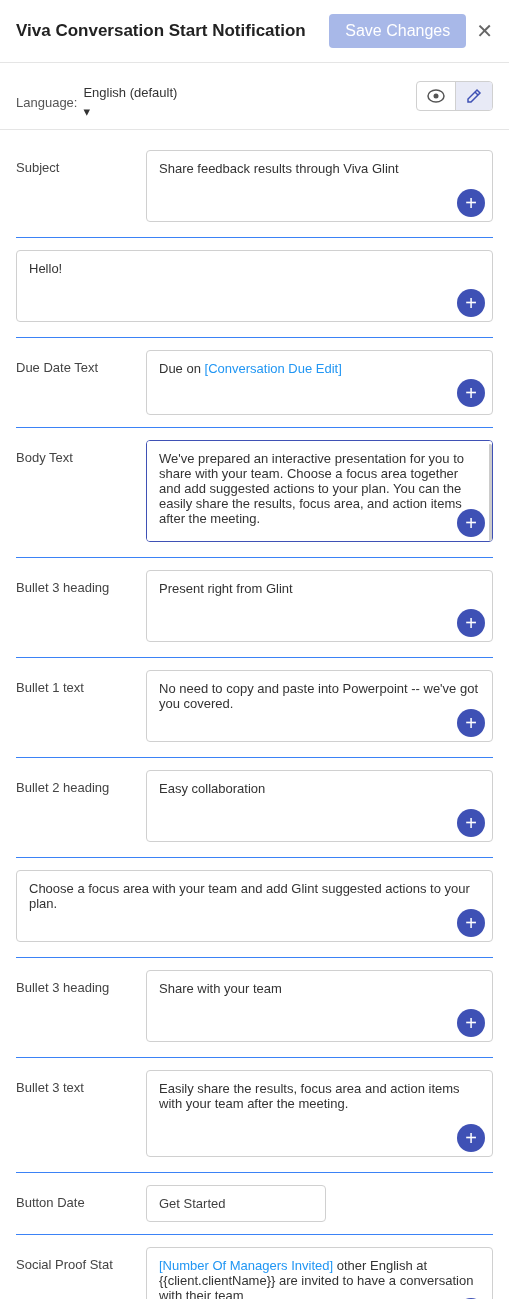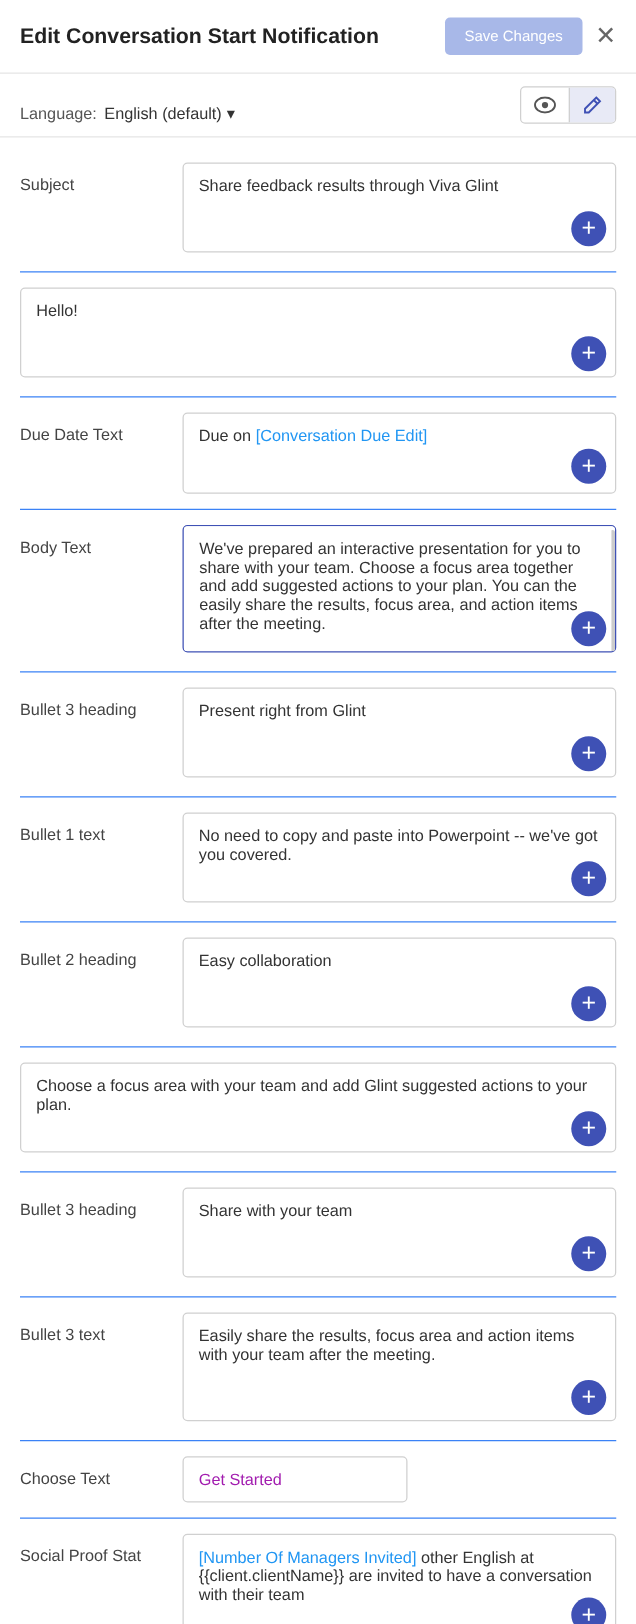--- a/index.html
+++ b/index.html
@@ -27,21 +27,21 @@
       display: flex;
       align-items: center;
       gap: 10px;
     }
     .save-btn {
       background: #a8b8e8;
       color: #fff;
       border: none;
       border-radius: 4px;
       padding: 8px 16px;
-      font-size: 12px;
+      font-size: 16px;
       cursor: pointer;
     }
     .close-btn {
       background: none;
       border: none;
       font-size: 20px;
       color: #666;
       cursor: pointer;
       line-height: 1;
     }
@@ -54,20 +54,21 @@
     }
     .language-select {
       font-size: 13px;
       color: #333;
       background: none;
       border: none;
       cursor: pointer;
       display: flex;
       align-items: flex-start;
       gap: 4px;
+      flex-direction: column;
     }
     .view-edit-btns {
       display: flex;
       border: 1px solid #d0d0d0;
       border-radius: 4px;
       overflow: hidden;
     }
     .view-edit-btn {
       padding: 6px 10px;
       background: none;
@@ -119,21 +120,21 @@
     }
     .field-textarea.active-border {
       border-color: #3f51b5;
     }
     .field-input {
       width: 100%;
       border: 1px solid #d0d0d0;
       border-radius: 4px;
       padding: 10px 12px;
       font-size: 13px;
-      color: #a21caf;
+      color: #404040;
       font-family: inherit;
       outline: none;
     }
     .plus-btn {
       position: absolute;
       bottom: 8px;
       right: 8px;
       width: 28px;
       height: 28px;
       background: #3f51b5;
@@ -174,21 +175,21 @@
       gap: 6px;
       font-size: 13px;
       color: #555;
       margin-top: 12px;
     }
   </style>
 </head>
 <body>
 
 <div class="header-bar">
-  <span class="header-title">Edit Conversation Start Notification</span>
+  <span class="header-title">Viva Conversation Start Notification</span>
   <div class="header-actions">
     <button class="save-btn">Save Changes</button>
     <button class="close-btn">✕</button>
   </div>
 </div>
 
 <div class="language-bar">
   <div class="lang-left">
     <span>Language:</span>
     <button class="language-select">
@@ -291,21 +292,21 @@
 
   <div class="field-row">
     <div class="field-label">Bullet 3 text</div>
     <div class="field-input-wrap">
       <textarea class="field-textarea" rows="3" style="">Easily share the results, focus area and action items with your team after the meeting.</textarea>
       <button class="plus-btn">+</button>
     </div>
   </div>
 
   <div class="field-row">
-    <div class="field-label">Choose Text</div>
+    <div class="field-label">Button Date</div>
     <div class="field-input-wrap">
       <input class="field-input" type="text" value="Get Started" style="width: 180px;">
     </div>
   </div>
 
   <div class="field-row">
     <div class="field-label">Social Proof Stat</div>
     <div class="field-input-wrap">
       <div class="field-textarea" style="padding-bottom:30px; min-height:80px;">
         <span class="link-text">[Number Of Managers Invited]</span><span> other English at {{client.clientName}} are invited to have a conversation with their team</span>

